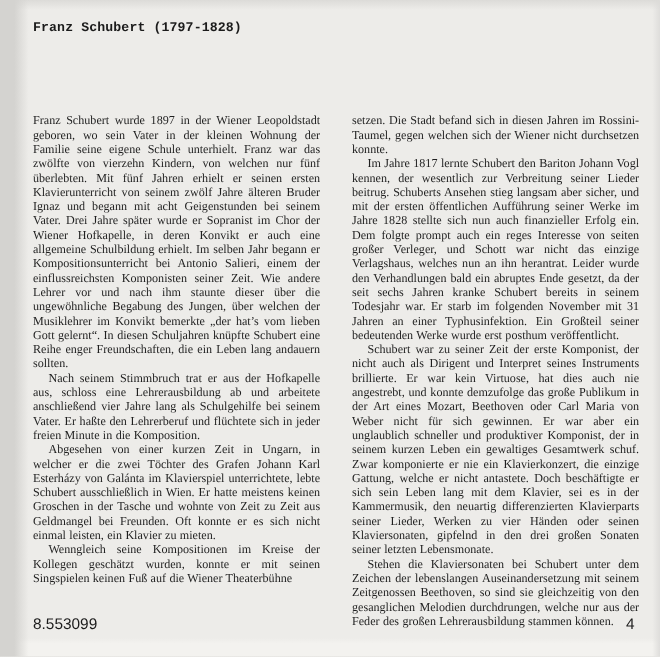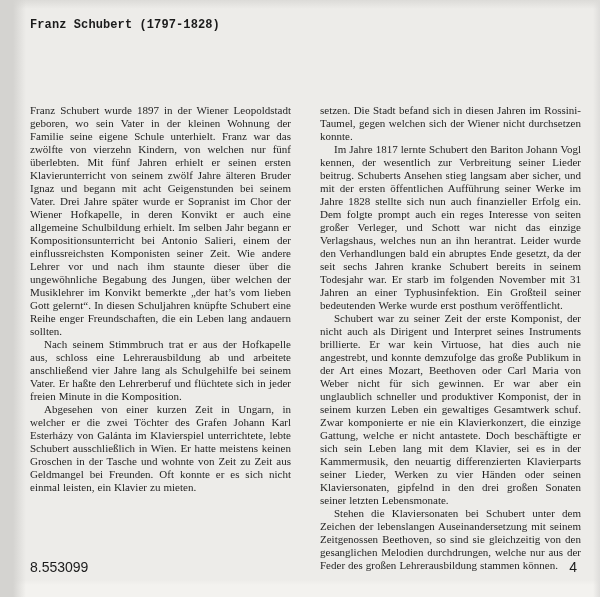--- a/index.html
+++ b/index.html
@@ -89,20 +89,21 @@
 
   <div class="header">
     <h1 class="title">Franz Schubert (1797-1828)</h1>
   </div>
 
   <div class="columns">
     <div class="col">
       <p>Franz Schubert wurde 1897 in der Wiener Leopoldstadt geboren, wo sein Vater in der kleinen Wohnung der Familie seine eigene Schule unterhielt. Franz war das zwölfte von vierzehn Kindern, von welchen nur fünf überlebten. Mit fünf Jahren erhielt er seinen ersten Klavierunterricht von seinem zwölf Jahre älteren Bruder Ignaz und begann mit acht Geigenstunden bei seinem Vater. Drei Jahre später wurde er Sopranist im Chor der Wiener Hofkapelle, in deren Konvikt er auch eine allgemeine Schulbildung erhielt. Im selben Jahr begann er Kompositionsunterricht bei Antonio Salieri, einem der einflussreichsten Komponisten seiner Zeit. Wie andere Lehrer vor und nach ihm staunte dieser über die ungewöhnliche Begabung des Jungen, über welchen der Musiklehrer im Konvikt bemerkte „der hat’s vom lieben Gott gelernt“. In diesen Schuljahren knüpfte Schubert eine Reihe enger Freundschaften, die ein Leben lang andauern sollten.</p>
       <p class="indent">Nach seinem Stimmbruch trat er aus der Hofkapelle aus, schloss eine Lehrerausbildung ab und arbeitete anschließend vier Jahre lang als Schulgehilfe bei seinem Vater. Er haßte den Lehrerberuf und flüchtete sich in jeder freien Minute in die Komposition.</p>
       <p class="indent">Abgesehen von einer kurzen Zeit in Ungarn, in welcher er die zwei Töchter des Grafen Johann Karl Esterházy von Galánta im Klavierspiel unterrichtete, lebte Schubert ausschließlich in Wien. Er hatte meistens keinen Groschen in der Tasche und wohnte von Zeit zu Zeit aus Geldmangel bei Freunden. Oft konnte er es sich nicht einmal leisten, ein Klavier zu mieten.</p>
+      <p class="indent">Wenngleich seine Kompositionen im Kreise der Kollegen geschätzt wurden, konnte er mit seinen Singspielen keinen Fuß auf die Wiener Theaterbühne</p>
     </div>
     <div class="col">
       <p>setzen. Die Stadt befand sich in diesen Jahren im Rossini-Taumel, gegen welchen sich der Wiener nicht durchsetzen konnte.</p>
       <p class="indent">Im Jahre 1817 lernte Schubert den Bariton Johann Vogl kennen, der wesentlich zur Verbreitung seiner Lieder beitrug. Schuberts Ansehen stieg langsam aber sicher, und mit der ersten öffentlichen Aufführung seiner Werke im Jahre 1828 stellte sich nun auch finanzieller Erfolg ein. Dem folgte prompt auch ein reges Interesse von seiten großer Verleger, und Schott war nicht das einzige Verlagshaus, welches nun an ihn herantrat. Leider wurde den Verhandlungen bald ein abruptes Ende gesetzt, da der seit sechs Jahren kranke Schubert bereits in seinem Todesjahr war. Er starb im folgenden November mit 31 Jahren an einer Typhusinfektion. Ein Großteil seiner bedeutenden Werke wurde erst posthum veröffentlicht.</p>
       <p class="indent">Schubert war zu seiner Zeit der erste Komponist, der nicht auch als Dirigent und Interpret seines Instruments brillierte. Er war kein Virtuose, hat dies auch nie angestrebt, und konnte demzufolge das große Publikum in der Art eines Mozart, Beethoven oder Carl Maria von Weber nicht für sich gewinnen. Er war aber ein unglaublich schneller und produktiver Komponist, der in seinem kurzen Leben ein gewaltiges Gesamtwerk schuf. Zwar komponierte er nie ein Klavierkonzert, die einzige Gattung, welche er nicht antastete. Doch beschäftigte er sich sein Leben lang mit dem Klavier, sei es in der Kammermusik, den neuartig differenzierten Klavierparts seiner Lieder, Werken zu vier Händen oder seinen Klaviersonaten, gipfelnd in den drei großen Sonaten seiner letzten Lebensmonate.</p>
       <p class="indent">Stehen die Klaviersonaten bei Schubert unter dem Zeichen der lebenslangen Auseinandersetzung mit seinem Zeitgenossen Beethoven, so sind sie gleichzeitig von den gesanglichen Melodien durchdrungen, welche nur aus der Feder des großen Lehrerausbildung stammen können.</p>
     </div>
   </div>
 
   <div class="footer">

